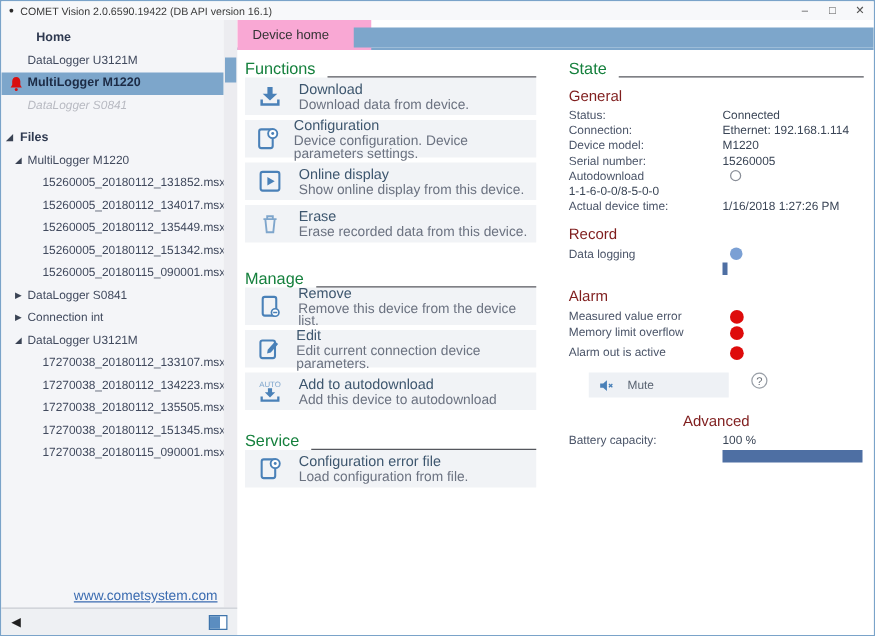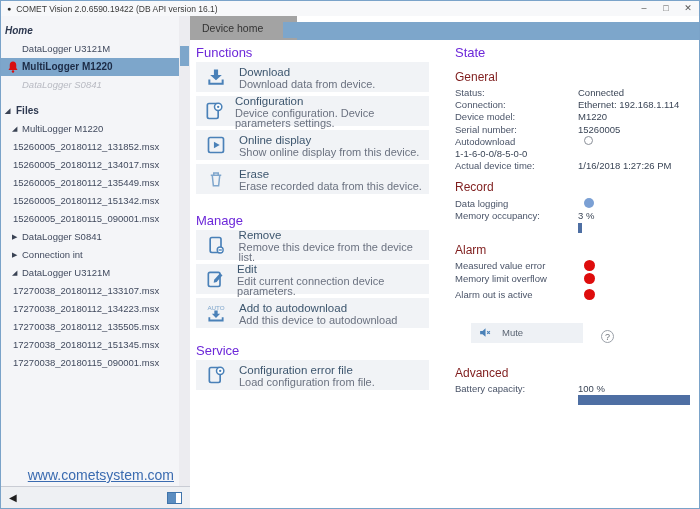--- a/index.html
+++ b/index.html
@@ -15,58 +15,58 @@
   .win-controls { margin-left:auto; display:flex; }
   .win-btn { width:22px; height:14px; text-align:center; font-size:9px; line-height:13px; color:#555; }
 
   
   .sidebar { position:absolute; left:0; top:15px; width:178px; bottom:22px;
              background:#f4f5f8; overflow:hidden; }
   .trow { position:relative; height:18px; line-height:18px; font-size:9.5px; color:#414a5e;
           white-space:nowrap; }
   .trow.bold { font-weight:bold; color:#2e3950; font-size:10px; }
   .tri { position:absolute; font-size:7px; color:#3a4354; top:0; }
-  .t-home { padding-left:4px; margin-top:6px;font-style:italic; }
+  .t-home { padding-left:28px; margin-top:6px; }
   .t-section { padding-left:15px; margin-top:4px; }
   .t-section .tri { left:4px; }
   .t-item { padding-left:21px; }
   .t-sel { background:#7da6cb; color:#1c2b46; font-weight:bold; font-size:10px; padding-left:21px; }
   .t-dim { color:#b8bac2; font-style:italic; }
   .t-group { padding-left:21px; }
   .t-group .tri { left:11px; }
-  .t-file { padding-left:12px; }
+  .t-file { padding-left:33px; }
   .bell { position:absolute; left:7px; top:3px; }
   .mt6 { margin-top:8px; }
-  .site-link { position:absolute; right:5px; bottom:3px; font-size:14px; color:#3a6bb0;
+  .site-link { position:absolute; right:5px; bottom:3px; font-size:11px; color:#3a6bb0;
                text-decoration:underline;text-align:right; }
 
   
   .scrollstrip { position:absolute; left:178px; top:15px; width:11px; bottom:22px; background:#ececf0; }
   .scrollthumb { position:absolute; left:1px; top:30px; width:9px; height:20px; background:#7da6cb; }
 
   
   .side-bottom { position:absolute; left:0; bottom:0; width:189px; height:22px; background:#eef0f3;
                  border-top:1px solid #c9ccd4; display:flex; align-items:center; }
   .collapse-arrow { font-size:10px; color:#1f1f1f; margin-left:8px; }
   .panel-icon { margin-left:auto; margin-right:8px; width:15px; height:12px;
                 border:1px solid #3f74ab; background:#fff; position:relative; }
   .panel-icon::after { content:""; position:absolute; left:0; top:0; bottom:0; width:8px; background:#5b8dc0; }
 
   
   .main { position:absolute; left:189px; top:15px; right:0; bottom:0; background:#fff; }
   .tabbar { position:relative; height:24px; border-bottom:2px solid #7da6cb; }
-  .tab { position:absolute; left:0; top:0; width:107px; height:24px; background:#a3a3a3;
+  .tab { position:absolute; left:0; top:0; width:107px; height:24px; background:#f9a8d4;
          font-size:10.5px; color:#333; line-height:24px; padding-left:12px; }
   .tabfill { position:absolute; left:93px; right:0; top:6px; bottom:0; background:#7da6cb; }
   .content { position:absolute; left:0; right:0; top:26px; bottom:0; }
   .col-fn { position:absolute; left:6px; top:0; width:233px; }
   .col-state { position:absolute; left:265px; top:0; width:236px; }
 
-  .sec-header { display:flex; align-items:flex-start; margin-top:3px; height:17px;
-                font-size:13px; color:#6d28d9;flex-direction:column; }
+  .sec-header { display:flex; align-items:flex-end; margin-top:3px; height:17px;
+                font-size:13px; color:#15803d; }
   .sec-header .rule { flex:1; height:1px; background:#55575e; margin-left:10px; }
 
   .fn-btn { display:flex; align-items:center; height:30px; margin-bottom:4px; background:#f1f3f6; }
   .fn-icon { width:24px; margin-left:8px; margin-right:11px; display:flex; justify-content:center; }
   .fn-title { font-size:11.5px; color:#3d566e; line-height:13px; }
   .fn-desc { font-size:11px; color:#6b7280; line-height:10px; }
   .gap12 { height:12px; } .gap8 { height:8px; }
 
   .sub-header { font-size:12px; color:#7f1d1d; margin-top:8px; margin-bottom:3px; }
   .srow { display:flex; height:12.2px; font-size:9.5px; }
@@ -74,21 +74,21 @@
   .svalue { color:#3a4556; }
   .radio-circle { width:9px; height:9px; border:1px solid #8a8f98; border-radius:50%;
                   display:inline-block; margin-left:6px; }
   .dot { width:10px; height:10px; border-radius:50%; display:inline-block; margin-left:6px; }
   .dot-blue { background:#7ba0d4; }
   .dot-red { background:#de0c0c; width:11px; height:11px; }
   .arow { display:flex; align-items:center; height:12px; margin-bottom:1px; font-size:9.5px; color:#4a5468; }
   .arow .slabel { width:123px; }
   .bar-track { width:112px; height:10px; }
   .bar-fill { height:10px; background:#4e6fa3; }
-  .mute-row { display:flex; align-items:flex-end; margin-top:22px;padding-left:16px; }
+  .mute-row { display:flex; align-items:flex-start; margin-top:10px;padding-left:16px; }
   .mute-btn { width:112px; height:20px; background:#eef1f5; display:flex; align-items:center;
               font-size:9.5px; color:#5a6472; }
   .mute-btn svg { margin:0 10px 0 7px; }
   .help-icon { margin-left:18px; width:13px; height:13px; border:1px solid #9aa0a8; border-radius:50%;
                font-size:9px; color:#6a7078; text-align:center; line-height:12px; }
 </style>
 </head>
 <body>
 
 <div class="window">
@@ -332,24 +332,20 @@
         <div class="srow">
           <span class="slabel">Actual device time:</span>
           <span class="svalue">1/16/2018 1:27:26 PM</span>
         </div>
 
         <div class="sub-header">Record</div>
         <div class="arow">
           <span class="slabel">Data logging</span>
           <span class="dot dot-blue"></span>
         </div>
-        <div class="srow">
-          <span class="slabel">Memory occupancy:</span>
-          <span class="svalue">3 %</span>
-        </div>
         <div class="srow" style="height:12px;">
           <span class="slabel"></span>
           <span class="bar-track">
             <span class="bar-fill" style="width:4%; display:block;"></span>
           </span>
         </div>
 
         <div class="sub-header">Alarm</div>
         <div class="arow">
           <span class="slabel">Measured value error</span>
@@ -368,21 +364,21 @@
           <span class="mute-btn">
             <svg width="14" height="13" viewBox="0 0 24 24">
                 <path d="M3 9h4.5L13 4v16l-5.5-5H3z" fill="#4a81b8"></path>
                 <path d="M16 9.5l5 5m0-5l-5 5" stroke="#4a81b8" stroke-width="2"></path>
               </svg>
             <span>Mute</span>
           </span>
           <span class="help-icon">?</span>
         </div>
 
-        <div class="sub-header" style="margin-top:23px;">Advanced</div>
+        <div class="sub-header" style="margin-top:12px;text-align:center;">Advanced</div>
         <div class="srow">
           <span class="slabel">Battery capacity:</span>
           <span class="svalue">100 %</span>
         </div>
         <div class="srow" style="height:14px;">
           <span class="slabel"></span>
           <span class="bar-track">
             <span class="bar-fill" style="width:100%; display:block;"></span>
           </span>
         </div>

